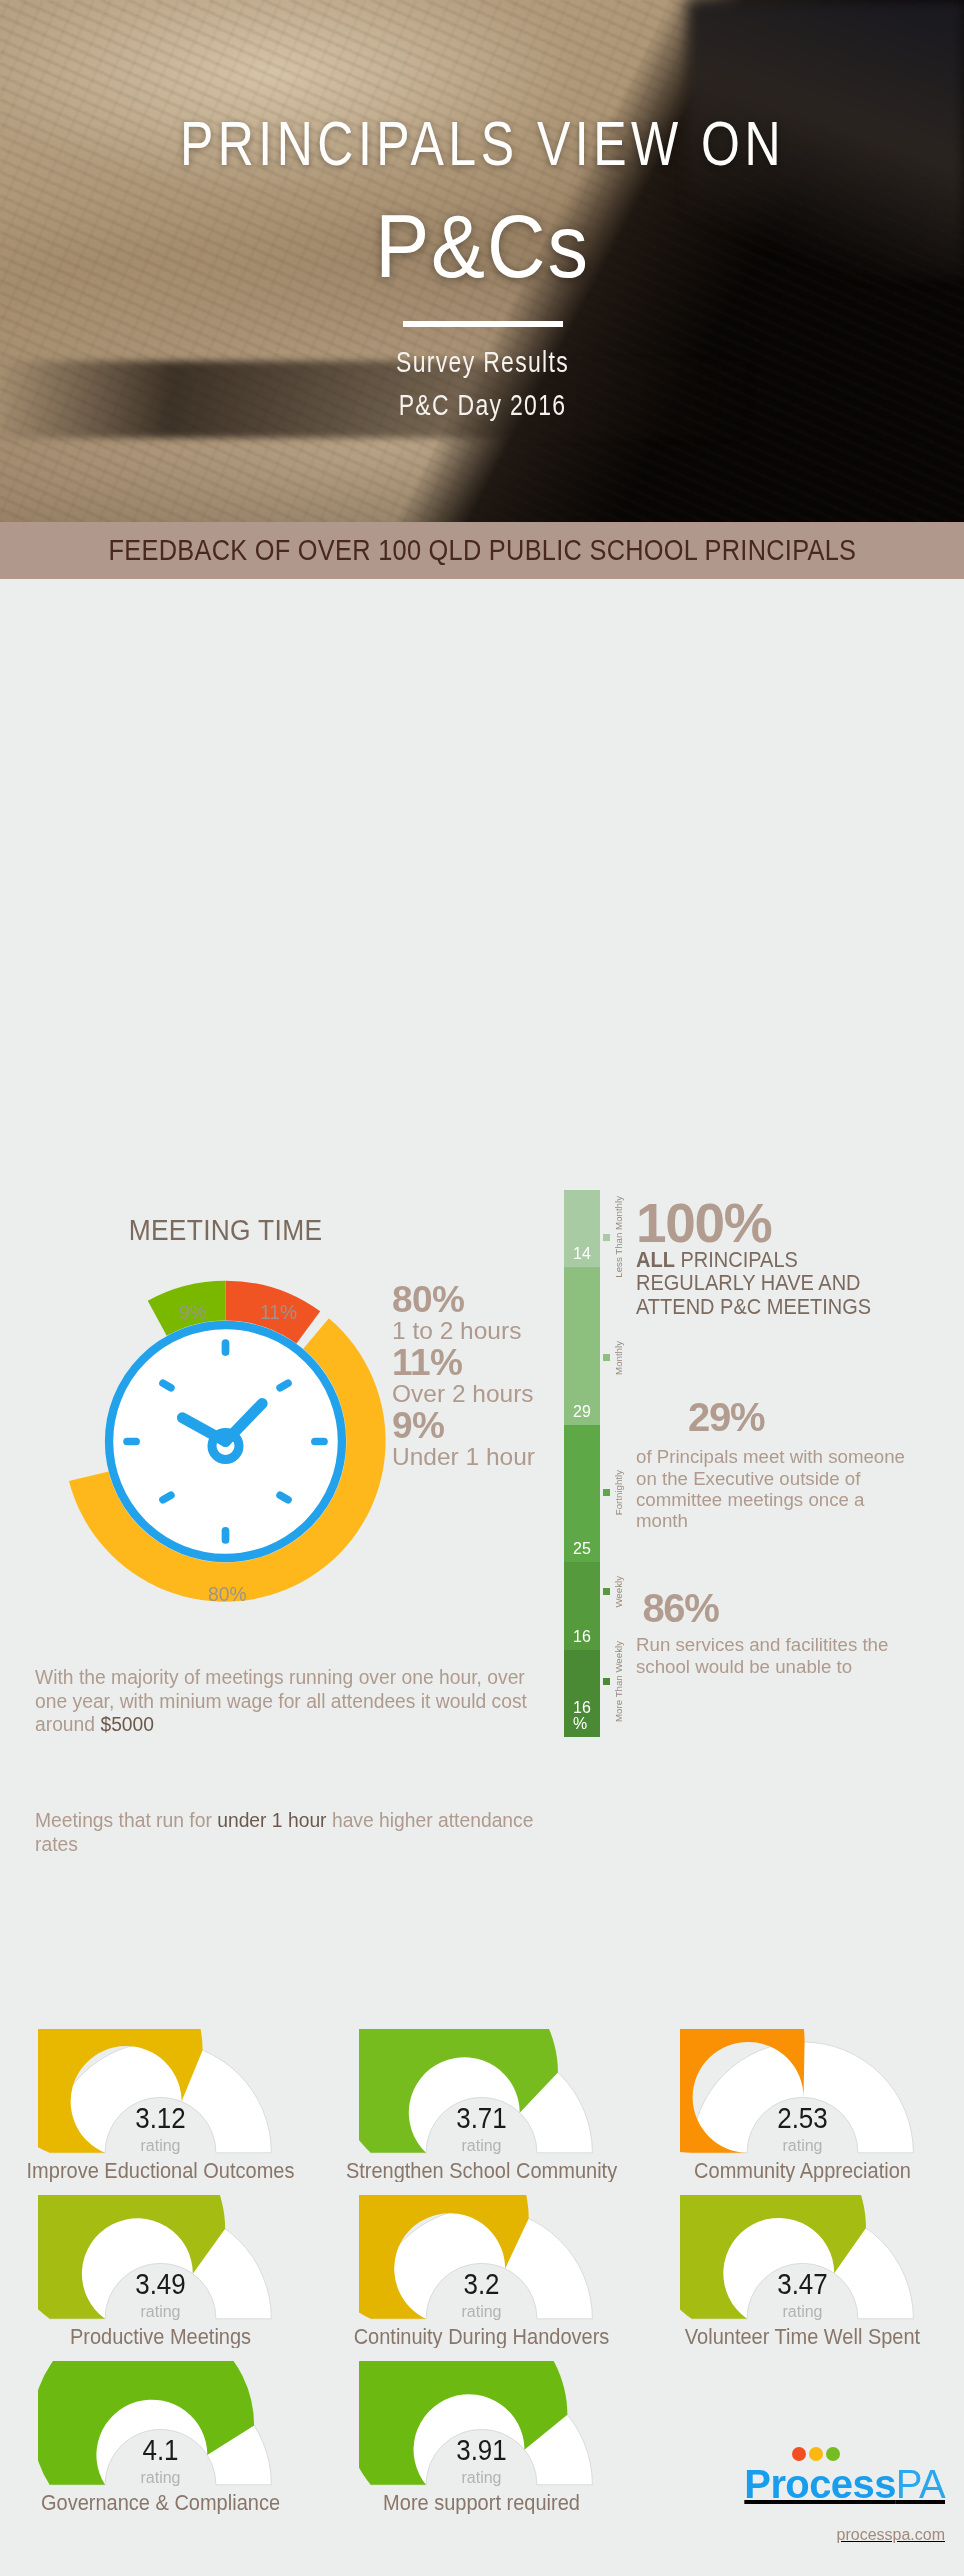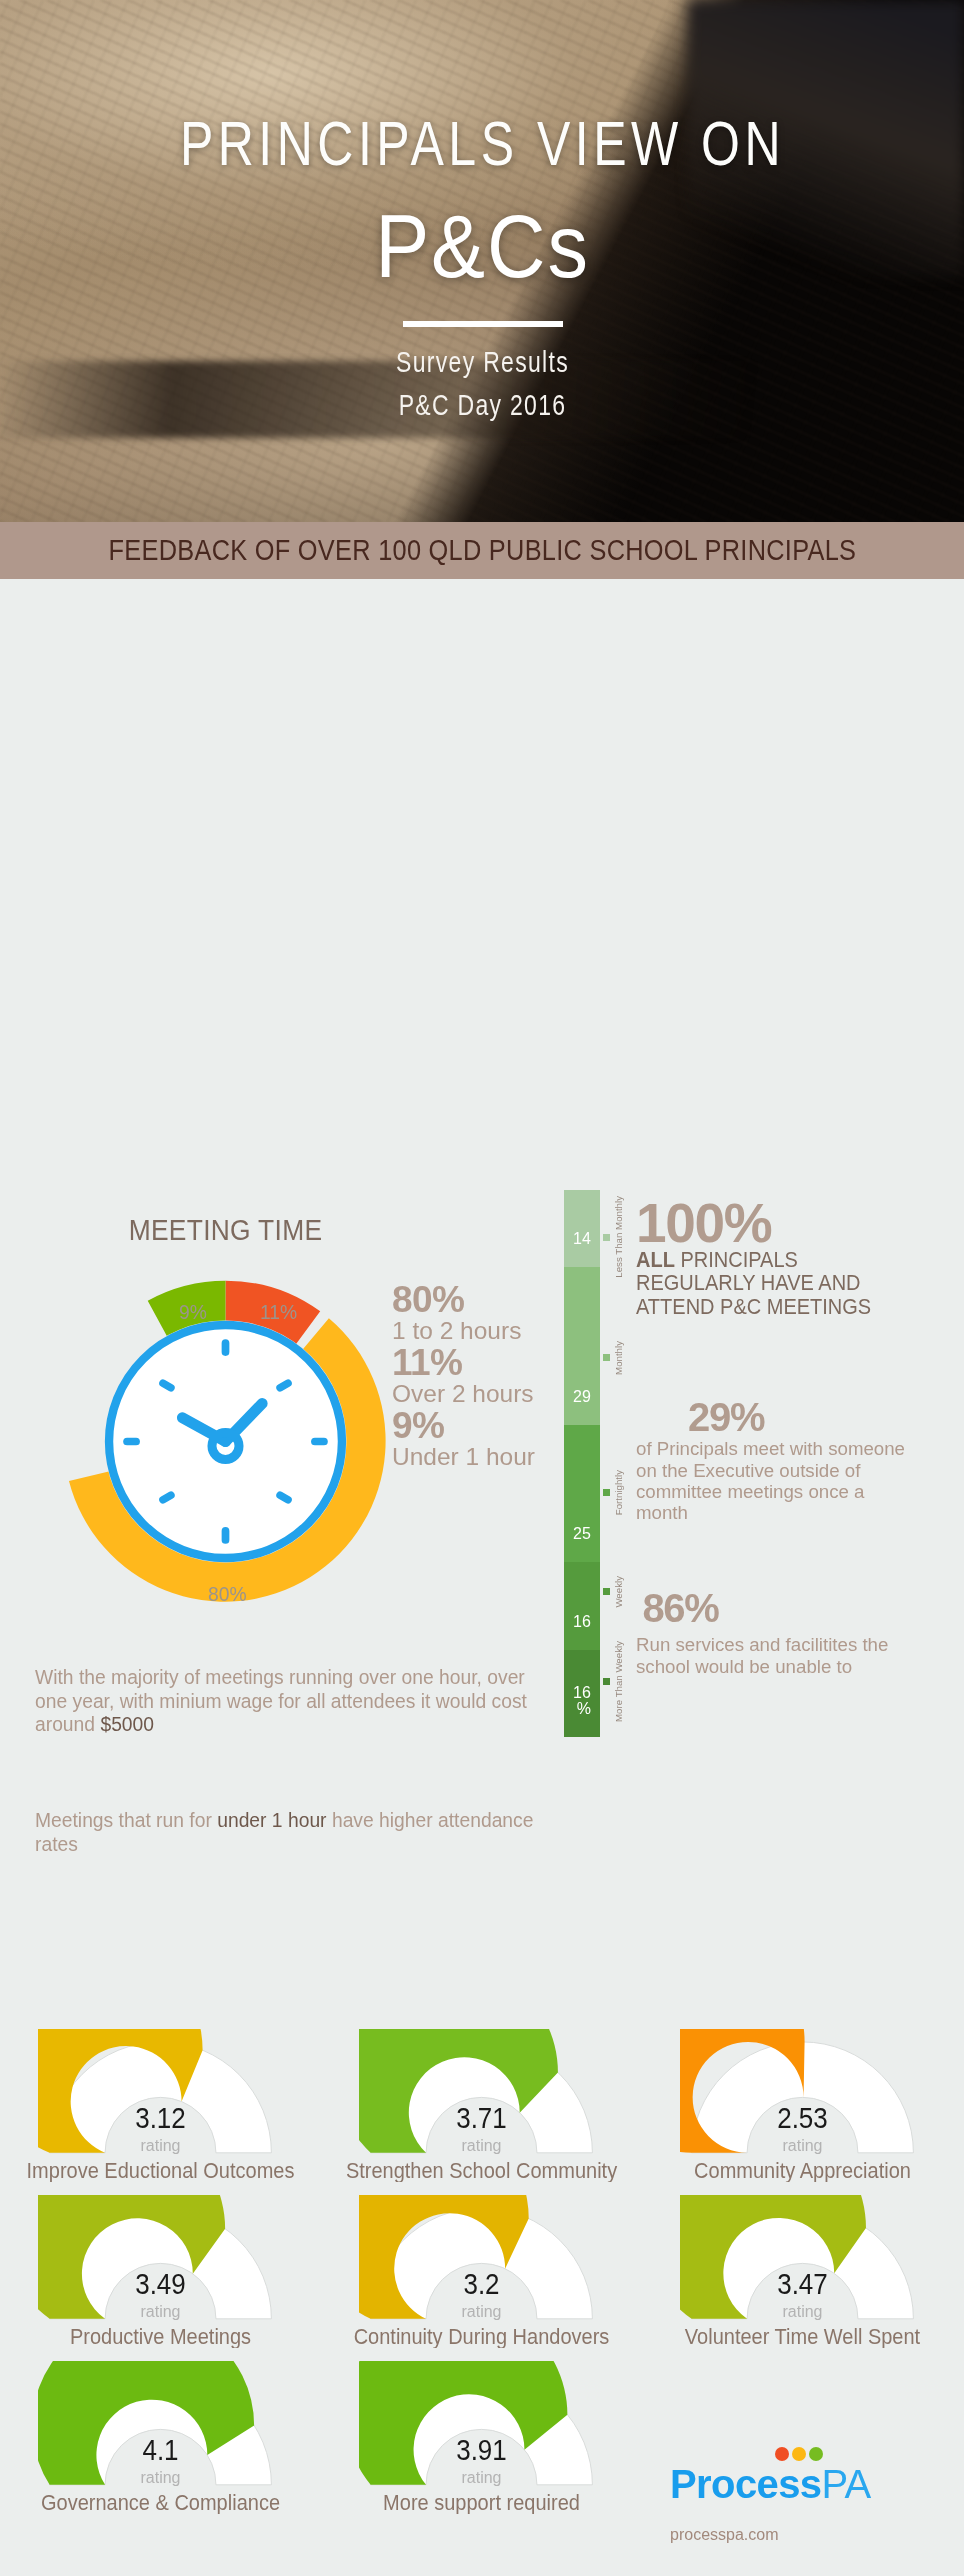--- a/index.html
+++ b/index.html
@@ -138,21 +138,21 @@
     font-weight: 400;
   }
 
   .mt-stats { position: absolute; left: 392px; top: 702px; width: 148px; }
   .mt-pct { font-size: 37px; font-weight: 700; color: #b19c8f; line-height: 1.0; letter-spacing: -0.6px; }
   .mt-desc { font-size: 24.5px; color: #b09a8d; font-weight: 400; line-height: 1.06; }
 
   
   .bar-outer { position: absolute; left: 564px; top: 611px; width: 36px; height: 546px; }
   .bar-seg { position: relative; width: 36px; display: flex; align-items: flex-end; justify-content: center; }
-  .bar-seg span { color: #fff; font-size: 16px; padding-bottom: 20px; font-weight: 400; text-align: right; line-height: 1.0; }
+  .bar-seg span { color: #fff; font-size: 16px; padding-bottom: 5px; font-weight: 400; text-align: left; line-height: 1.0; }
 
   .bar-legend { position: absolute; left: 603px; top: 611px; width: 26px; height: 546px; }
   .legend-item {
     position: absolute;
     left: 0;
     display: flex;
     flex-direction: row-reverse;
     align-items: center;
     gap: 3.2px;
     white-space: nowrap;
@@ -217,21 +217,21 @@
   .g-label {
     margin-top: 1.3px;
     font-size: 20px;
     color: #8a7569;
     font-weight: 400;
     white-space: nowrap;
     transform: scaleY(1.08);
   }
 
   
-  .logo-box { position: absolute; left: 670px; top: 2447px; width: 258px; text-align: left; }
+  .logo-box { position: absolute; left: 687px; top: 2447px; width: 258px; text-align: right; text-decoration: underline; }
   .logo-dots { display: flex; justify-content: center; gap: 3.2px; margin-bottom: 2.6px; }
   .logo-dots i { width: 14px; height: 14px; border-radius: 50%; display: block; }
   .logo-word { font-size: 40px; line-height: 1; letter-spacing: -0.6px; }
   .logo-word .p1 { color: #199ded; font-weight: 700; }
   .logo-word .p2 { color: #29a7ef; font-weight: 300; }
   .logo-url { margin-top: 22px; font-size: 16px; color: #a2897c; }
 </style>
 </head>
 <body>
 
@@ -341,21 +341,21 @@
       </div>
     </div>
 
     <div class="rs" style="top:618px; width:270px;">
       <div class="rs-num">100%</div>
       <div class="rs-head"><b>ALL</b><span> PRINCIPALS REGULARLY HAVE AND ATTEND P&amp;C MEETINGS</span></div>
     </div>
 
     <div class="rs" style="top:819px; width:270px;">
       <div class="rs-num small" style="padding-left:52px;">29%</div>
-      <div class="rs-body" style="margin-top:2px;">of Principals meet with someone on the Executive outside of committee meetings once a month</div>
+      <div class="rs-body" style="margin-top:10px;">of Principals meet with someone on the Executive outside of committee meetings once a month</div>
     </div>
 
     <div class="rs" style="top:1010px; width:270px;">
       <div class="rs-num small" style="padding-left:6.4px;">86%</div>
       <div class="rs-body" style="margin-top:7px;">Run services and facilitites the school would be unable to</div>
     </div>
 
     <div class="mt-para" style="top:1087px;">
       <span>With the majority of meetings running over one hour, over one year, with minium wage for all attendees it would cost around </span><b>$5000</b>
     </div>

